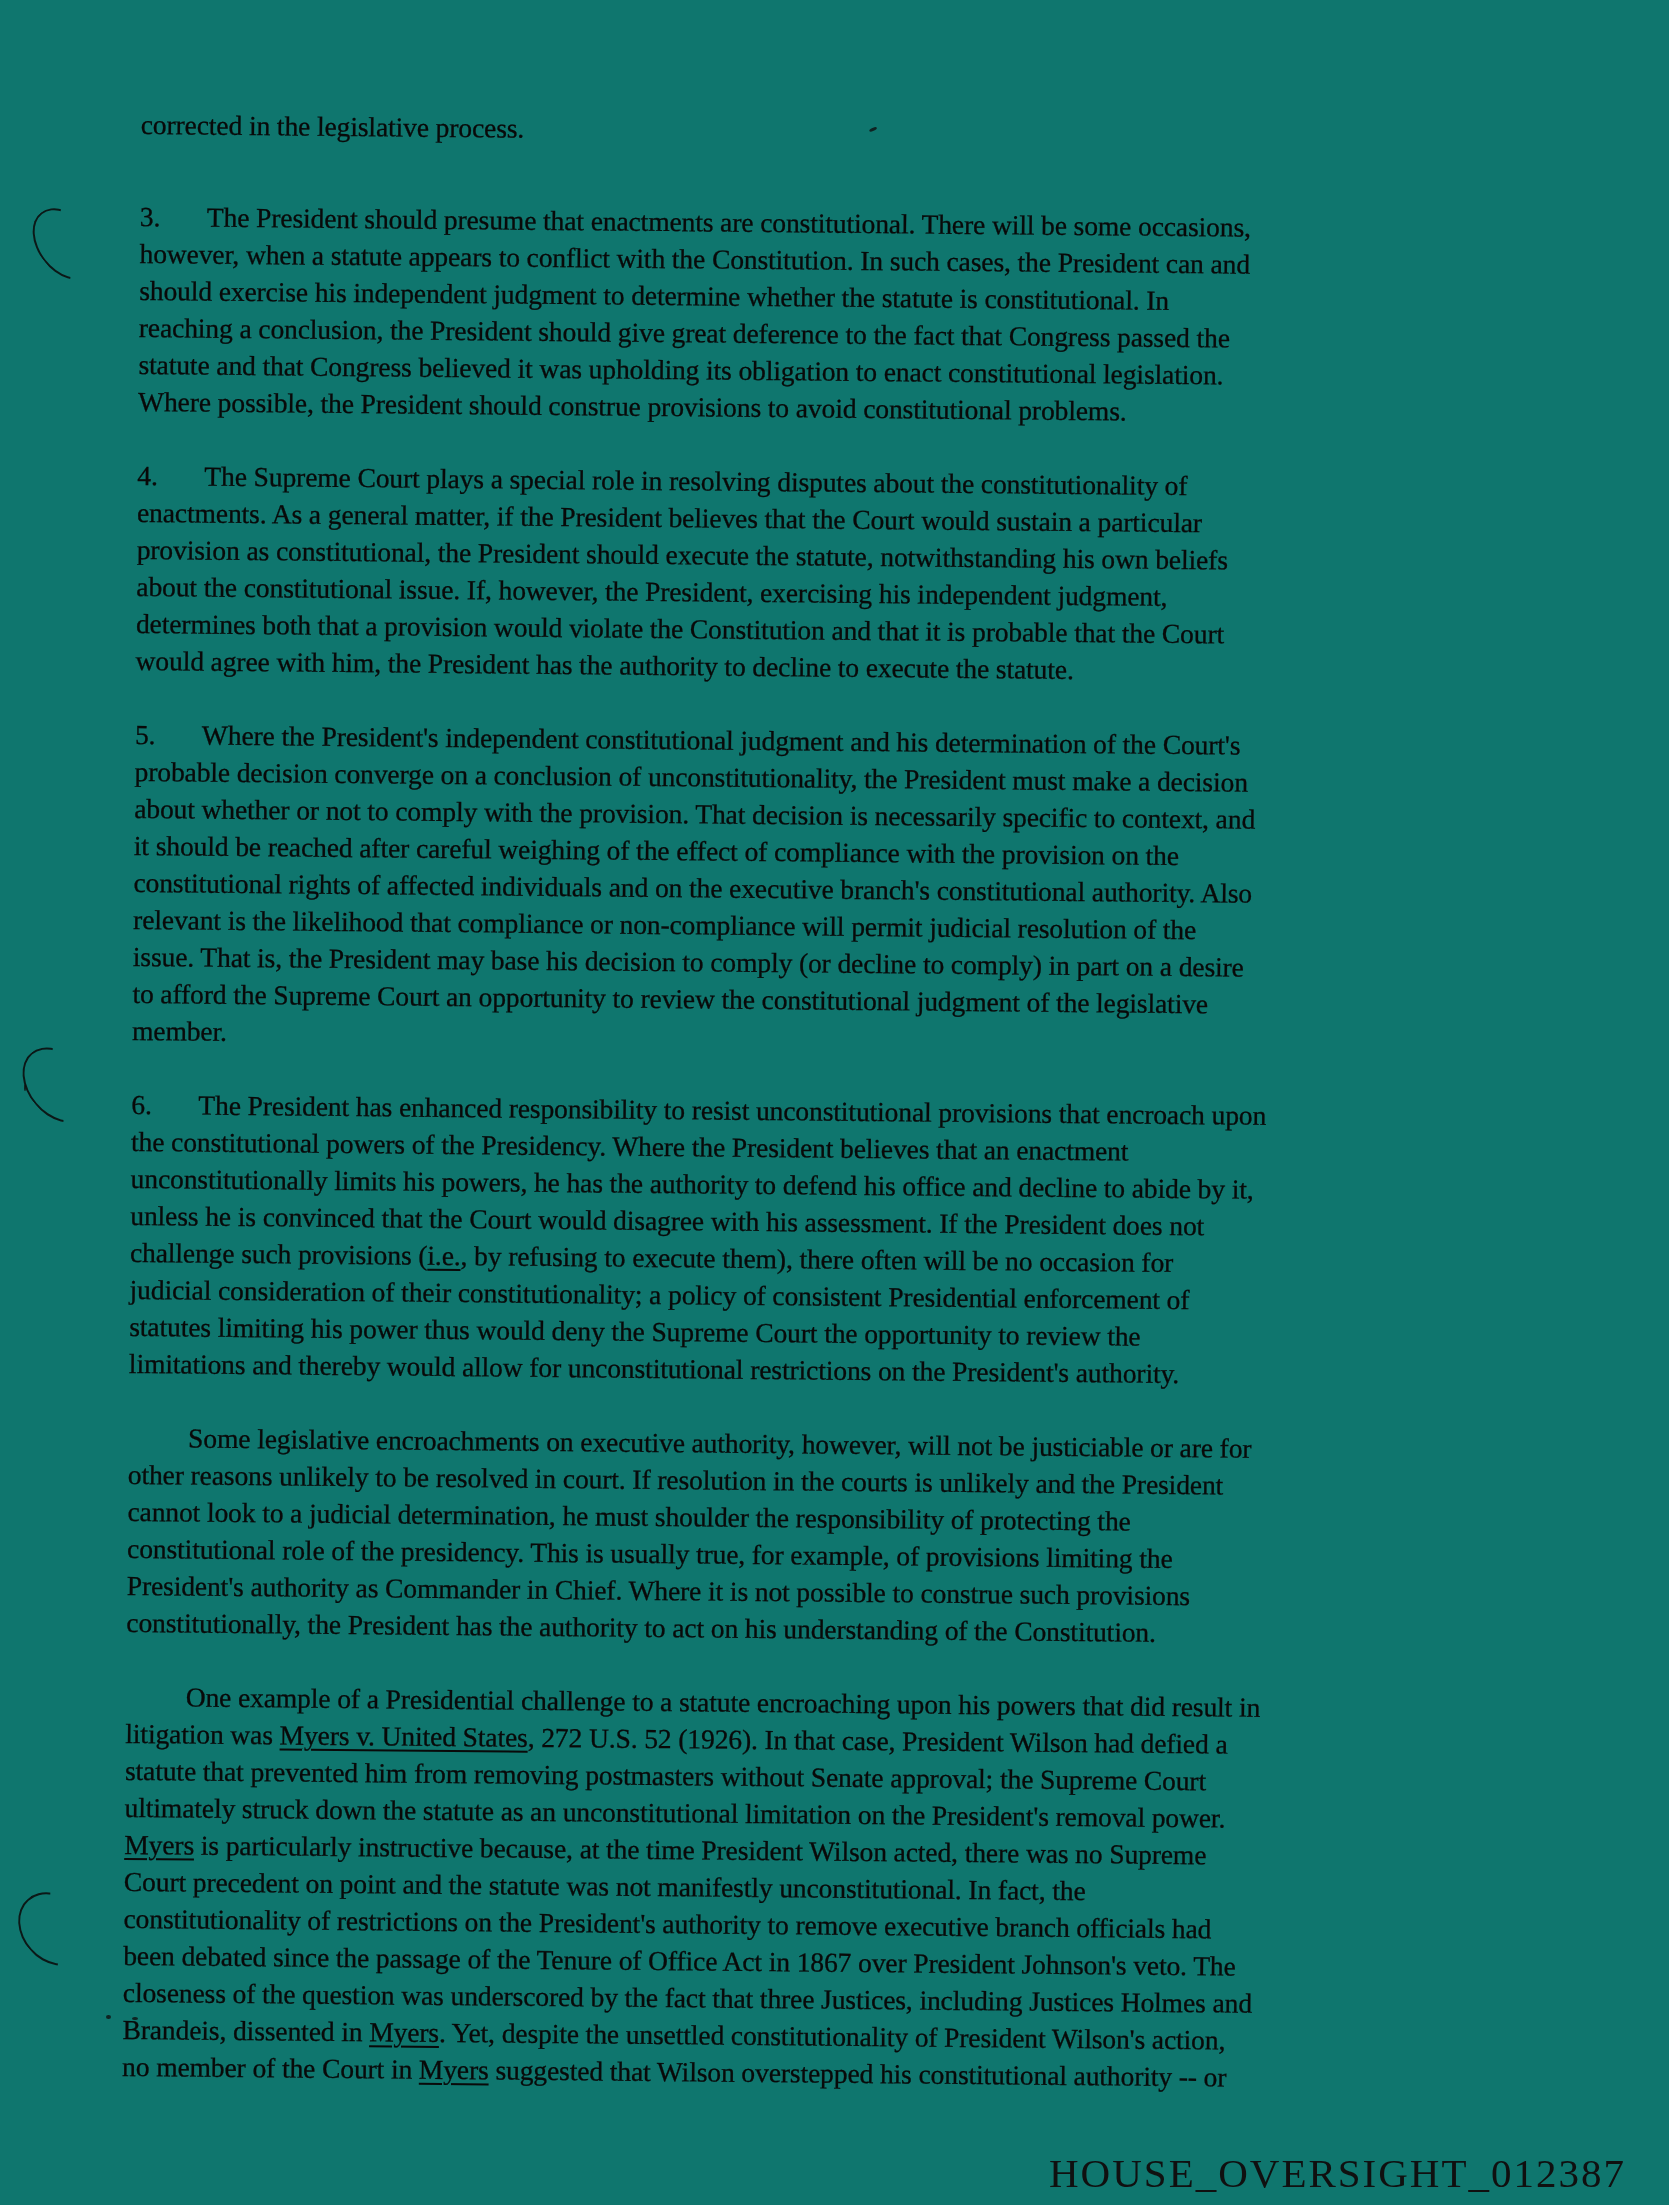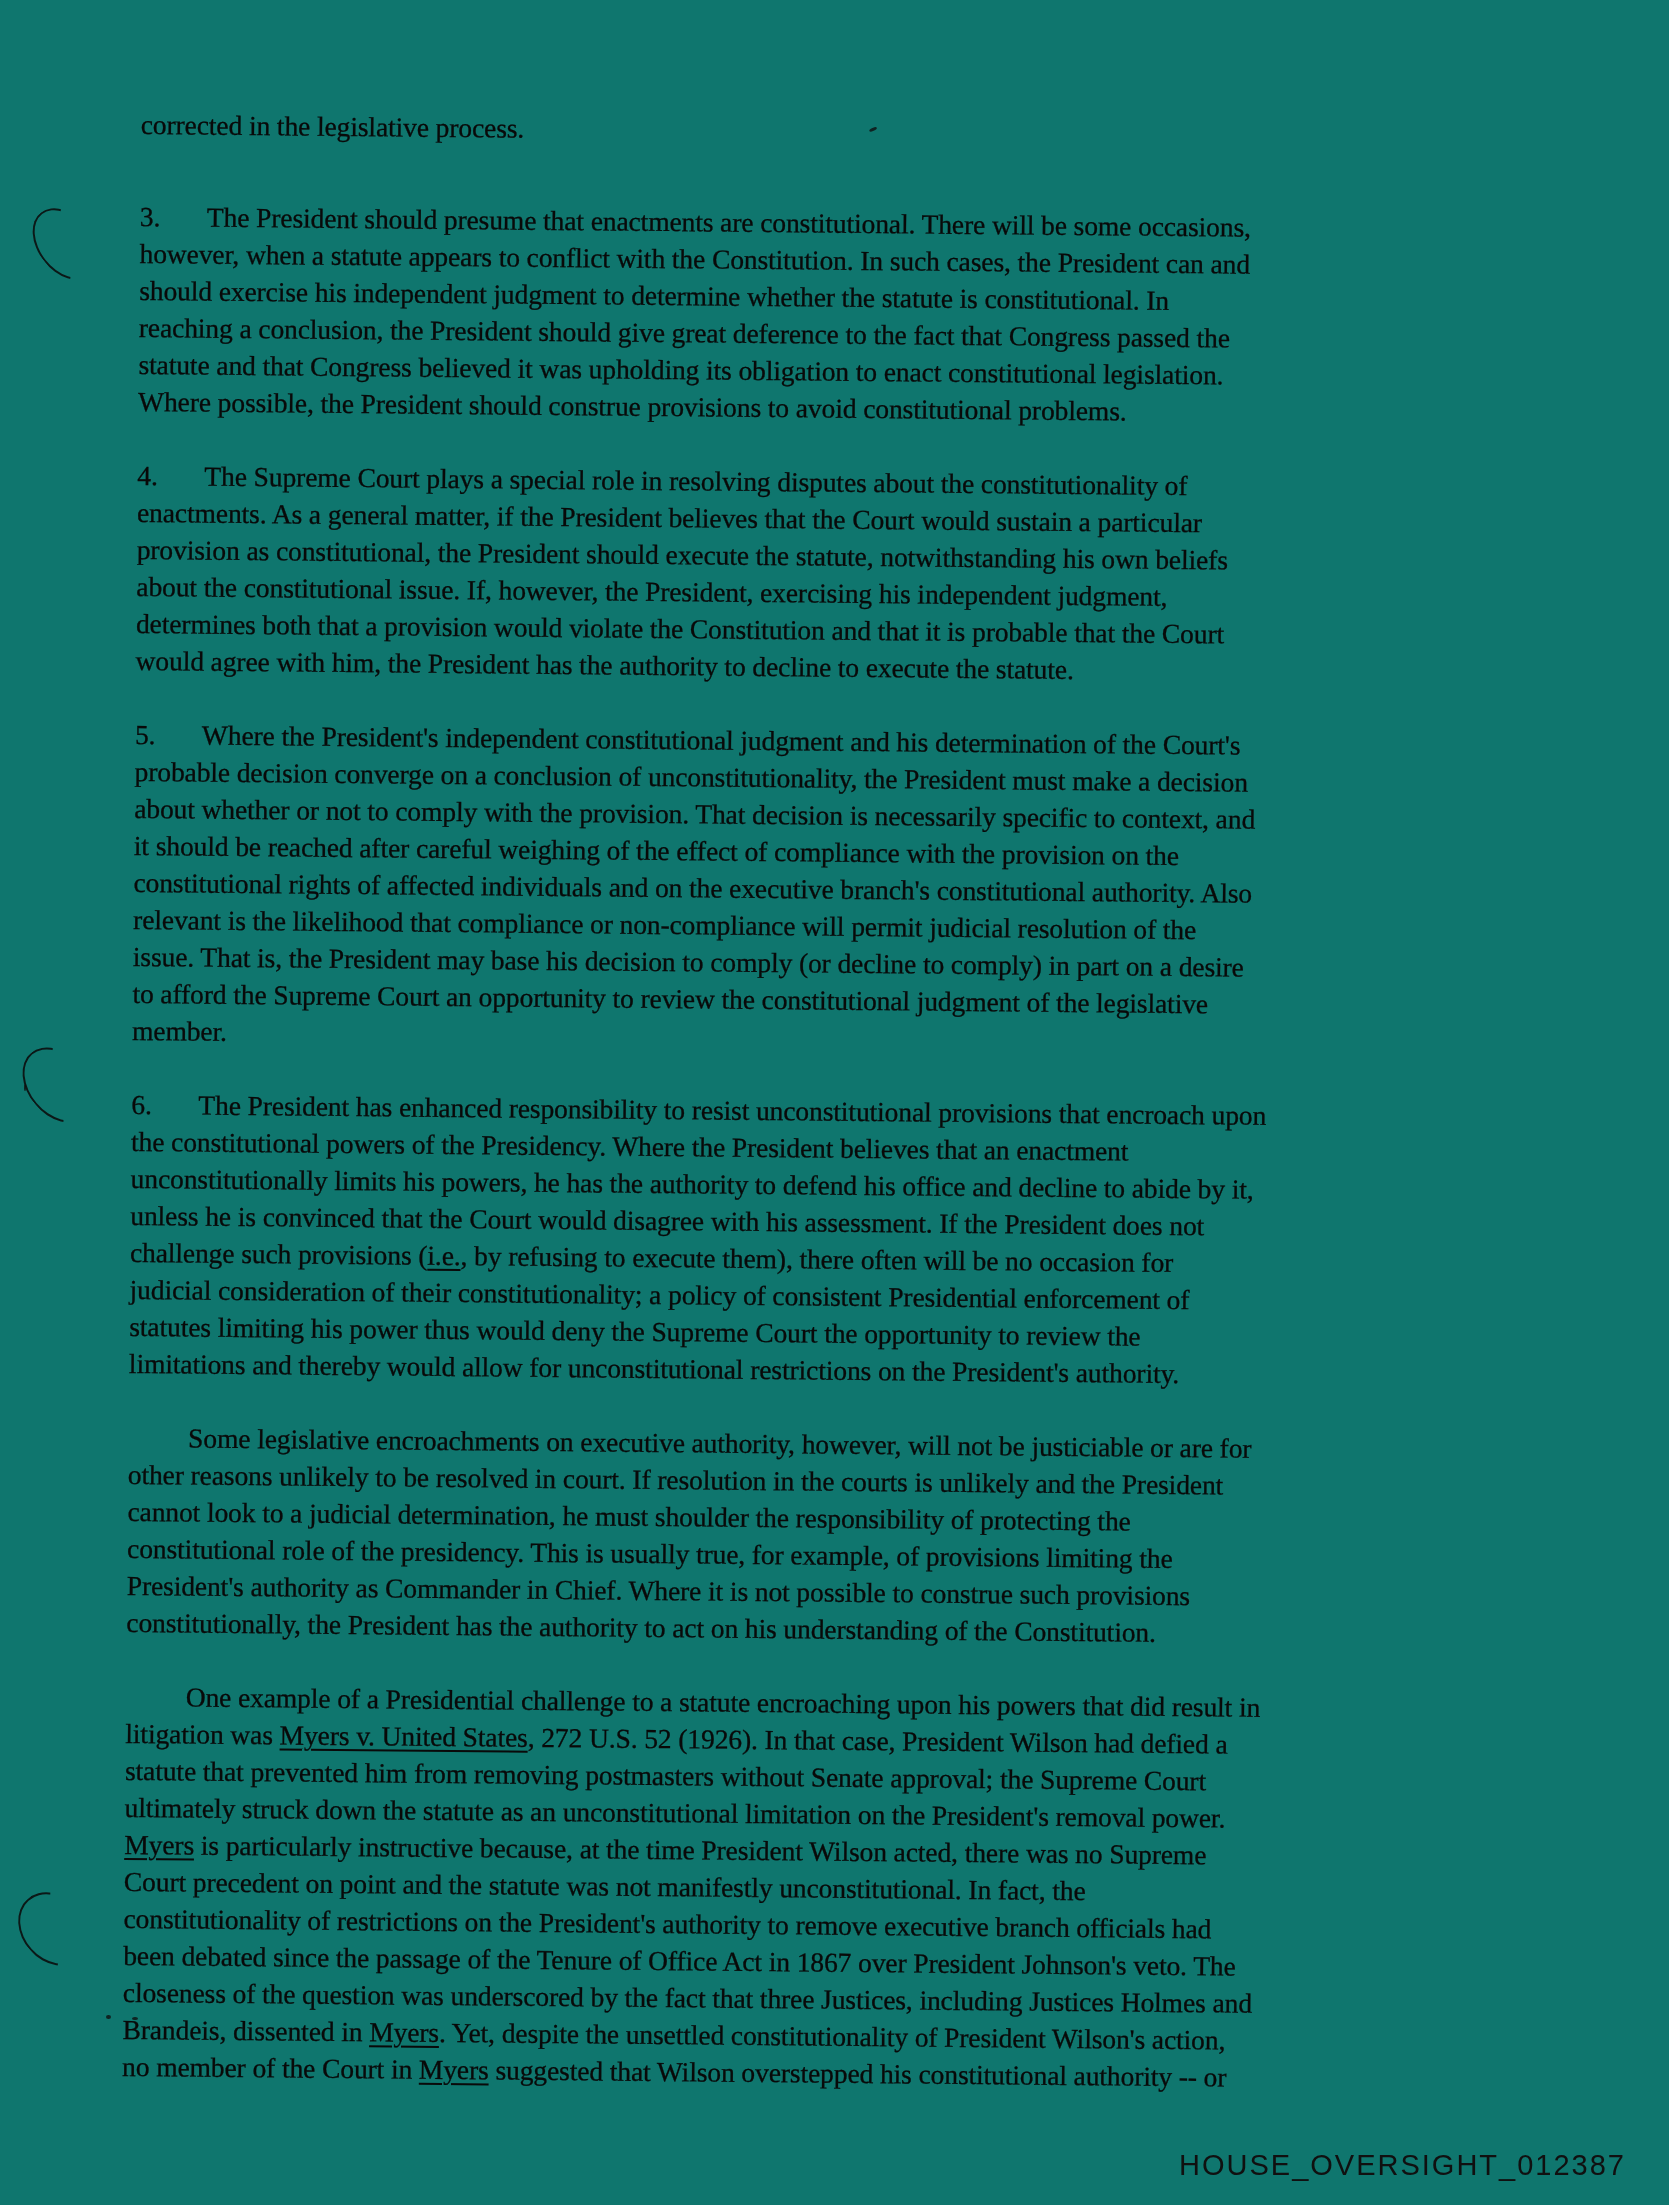--- a/index.html
+++ b/index.html
@@ -47,22 +47,22 @@
   }
   .u {
     text-decoration: underline;
     text-decoration-thickness: 2px;
     text-underline-offset: 3.9px;
   }
   .footer-stamp {
     position: absolute;
     right: 43px;
     top: 2149px;
-    font-family: Liberation Sans, sans-serif;
-    font-size: 29px;
+    font-family: Liberation Serif, serif;
+    font-size: 41px;
     letter-spacing: 2px;
     color: #101010;
   }
   
   .arc {
     position: absolute;
     border: 2.6px solid rgba(12,12,12,0.88);
     border-right-color: transparent;
     border-bottom-color: transparent;
     border-radius: 50%;

